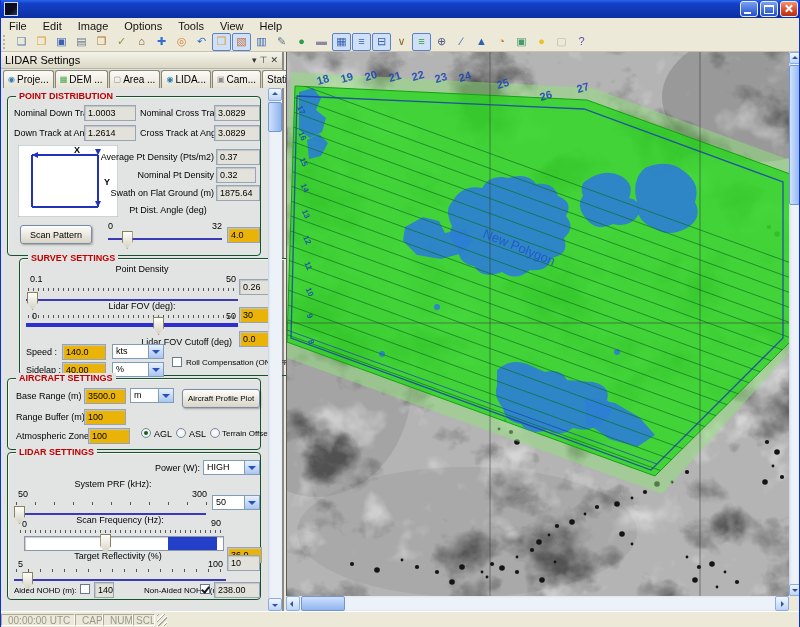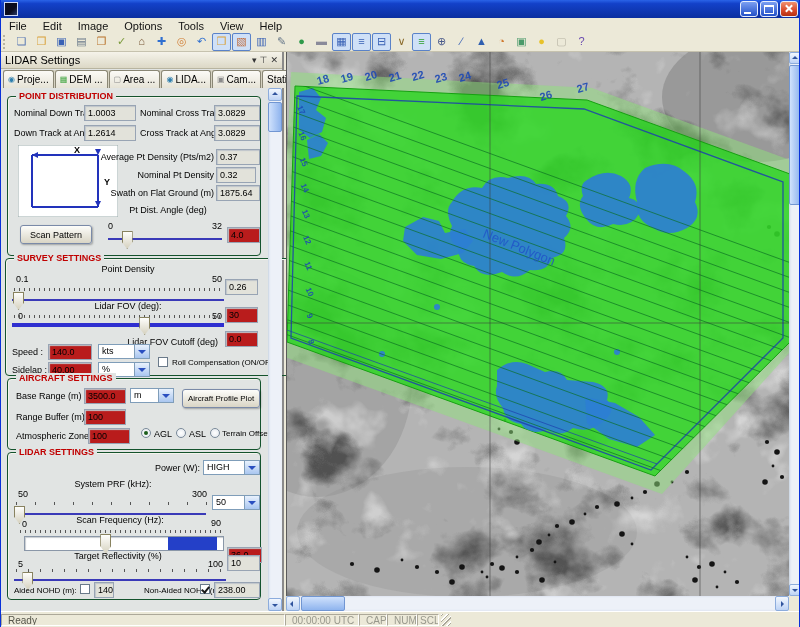--- a/index.html
+++ b/index.html
@@ -35,21 +35,21 @@
   .tab{height:17px;background:linear-gradient(#fbfaf6,#e6e3d6);border:1px solid #8a8775;border-bottom:none;border-radius:3px 3px 0 0;
        display:flex;align-items:center;font-size:10px;padding:0 4px;white-space:nowrap;}
   .tabicon{font-size:8px;margin-right:2px;}
   #pcontent{left:0;top:36px;width:267px;height:523px;background:#e1e4e3;}
   .gb{position:absolute;border:1px solid #14532d;border-radius:4px;box-shadow:inset 1px 1px 0 #f4f4ee;}
   .gbt{position:absolute;top:-6px;left:8px;background:#e1e4e3;padding:0 3px;font-size:9px;font-weight:bold;color:#c00000;line-height:10px;}
   .lbl{position:absolute;font-size:9px;color:#000;white-space:nowrap;}
   .lbl.c{transform:translateX(-50%);}
   .fld{position:absolute;font-size:9px;line-height:12px;padding:1px 3px;border:1px solid #98a4b4;background:#e2e2da;color:#000;
        box-shadow:inset 1px 1px 1px #bfc5ca;box-sizing:border-box;white-space:nowrap;overflow:hidden;}
-  .fldw{background:#b91c1c;}
+  .fldw{background:#eab308;}
   .track{position:absolute;height:2px;background:#3a3ab8;}
   .trackthick{position:absolute;height:4px;background:#2f2fd0;}
   .thumb{position:absolute;width:9px;height:16px;top:-7px;background:linear-gradient(#fefefc,#d6d2c0);border:1px solid #88825f;
          clip-path:polygon(0 0,100% 0,100% 60%,50% 100%,0 60%);}
   .ticks{position:absolute;height:3px;background-image:repeating-linear-gradient(90deg,#555 0,#555 1px,transparent 1px,transparent 5px);}
   .ticks.sparse{background-image:repeating-linear-gradient(90deg,#555 0,#555 1px,transparent 1px,transparent 19px);}
   .ticks.mid{background-image:repeating-linear-gradient(90deg,#555 0,#555 1px,transparent 1px,transparent 12px);}
   .btn{position:absolute;border:1px solid #7a8aa8;border-radius:3px;background:linear-gradient(#fdfdfa,#d9d5c5);font-size:9px;
        display:flex;align-items:center;justify-content:center;box-shadow:1px 1px 2px rgba(0,0,0,.3);}
   .combo{position:absolute;display:flex;height:15px;box-sizing:border-box;}
@@ -200,21 +200,21 @@
         <div class="lbl c" style="left:160px;top:108px;">Pt Dist. Angle (deg)</div>
         <div class="lbl" style="left:100px;top:124px;">0</div>
         <div class="lbl" style="left:204px;top:124px;">32</div>
         <div class="track" style="left:100px;top:141px;width:114px;">
           <div class="thumb" style="left:12%;"></div>
         </div>
         <div class="fld fldw" style="left:219px;top:130px;width:33px;">4.0</div>
         <div class="btn" style="left:12px;top:128px;width:70px;height:17px;">Scan Pattern</div>
       </div>
 
-      <div class="gb" style="left:4px;top:170px;width:252px;height:116px;padding-left:48px;">
+      <div class="gb" style="left:18px;top:170px;width:252px;height:116px;padding-left:48px;">
         <div class="gbt">SURVEY SETTINGS</div>
         <div class="lbl c" style="left:122px;top:5px;">Point Density</div>
         <div class="lbl" style="left:10px;top:15px;">0.1</div>
         <div class="lbl" style="left:206px;top:15px;">50</div>
         <div class="ticks" style="left:8px;top:29px;width:210px;"></div>
         <div class="track" style="left:6px;top:40px;width:212px;">
           <div class="thumb" style="left:1px;"></div>
         </div>
         <div class="fld" style="left:219px;top:20px;width:33px;">0.26</div>
         <div class="lbl c" style="left:122px;top:42px;">Lidar FOV (deg):</div>
@@ -496,23 +496,20 @@
         <i class="arr lf" style="top:4px;"></i>
       </div>
     <div class="sbthumb h" style="left:15px;top:0;width:44px;height:15px;"></div>
     <div class="sbbtn" style="left:489px;top:0;width:14px;height:15px;">
         <i class="arr rt" style="top:4px;"></i>
       </div>
   </div>
   <div class="abs" style="left:788px;top:596px;width:12px;height:15px;background:#ece9d8;"></div>
 
   <div id="statusbar" class="abs">
-    <div class="seg" style="width:284px;">
-        <span>Ready</span>
-      </div>
     <div class="seg" style="width:74px;color:#98988c;">
         <span>00:00:00 UTC</span>
       </div>
     <div class="seg" style="width:28px;color:#98988c;">
         <span>CAP</span>
       </div>
     <div class="seg" style="width:30px;color:#98988c;">
         <span>NUM</span>
       </div>
     <div class="seg" style="width:22px;color:#98988c;padding:0 2px;">

